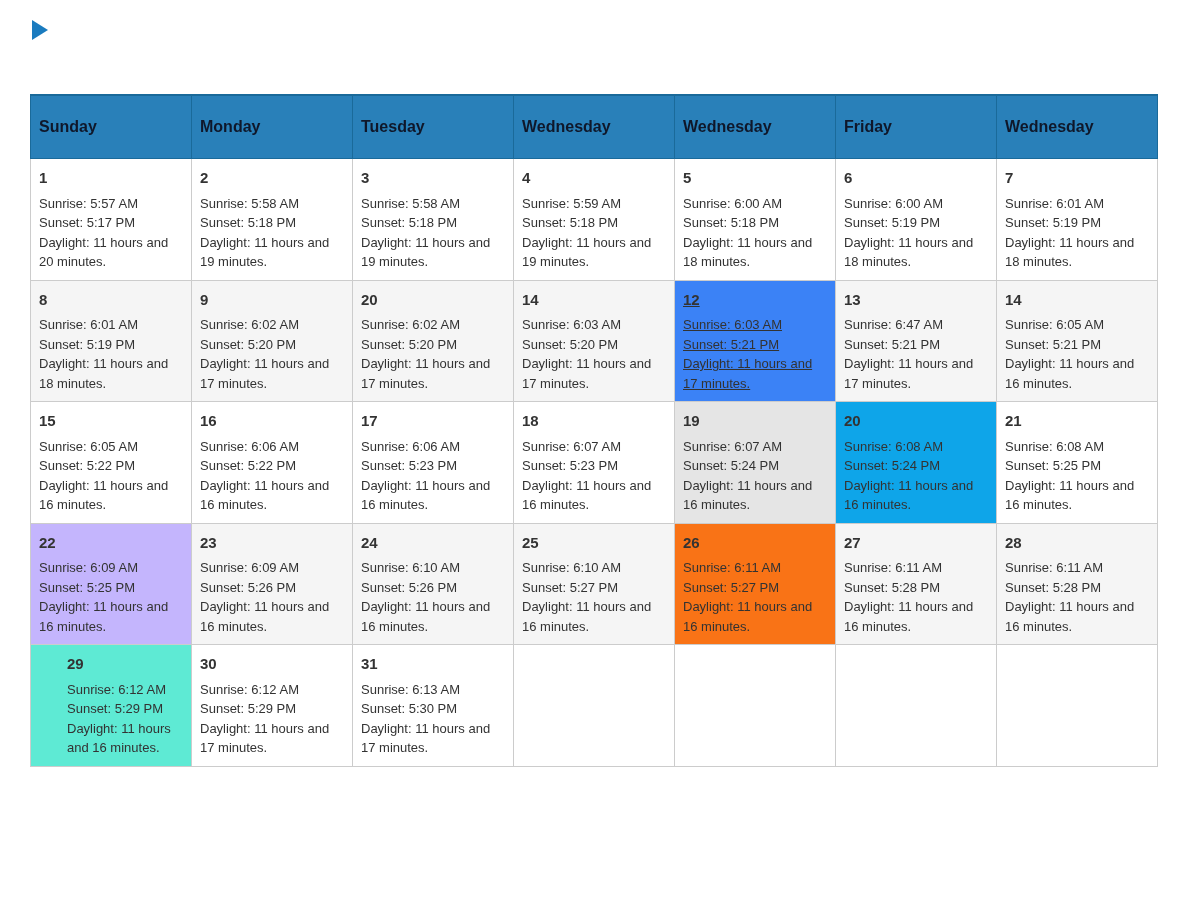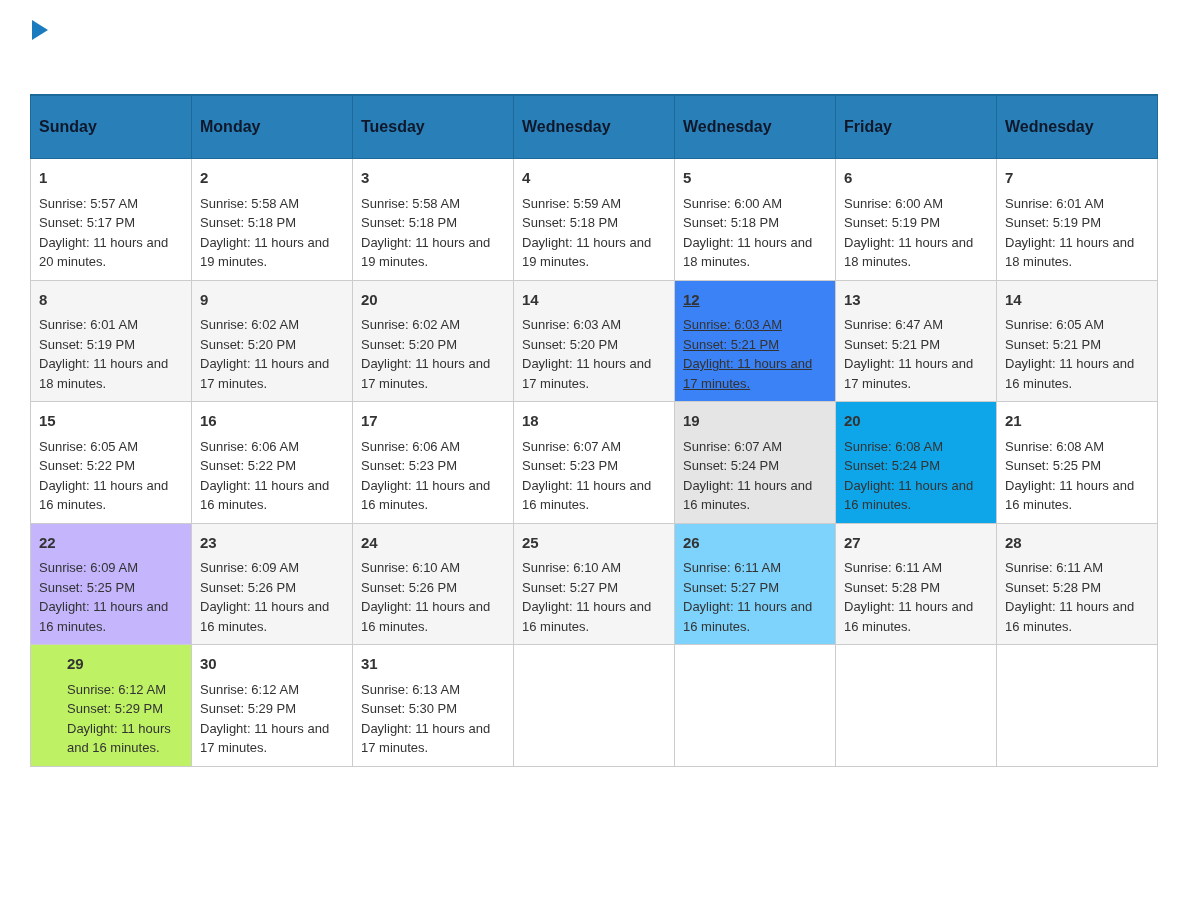--- a/index.html
+++ b/index.html
@@ -262,41 +262,41 @@
         <span>Sunrise: 6:10 AM</span><br>
         <span>Sunset: 5:26 PM</span><br>
         <span>Daylight: 11 hours and 16 minutes.</span>
       </td>
         <td style="background-color: rgb(245, 245, 245);">
         <span class="day-num">25</span>
         <span>Sunrise: 6:10 AM</span><br>
         <span>Sunset: 5:27 PM</span><br>
         <span>Daylight: 11 hours and 16 minutes.</span>
       </td>
-        <td style="background-color: #7dd3fc;">
+        <td style="background-color: #f97316;">
         <span class="day-num">26</span>
         <span>Sunrise: 6:11 AM</span><br>
         <span>Sunset: 5:27 PM</span><br>
         <span>Daylight: 11 hours and 16 minutes.</span>
       </td>
         <td style="background-color: rgb(245, 245, 245);">
         <span class="day-num">27</span>
         <span>Sunrise: 6:11 AM</span><br>
         <span>Sunset: 5:28 PM</span><br>
         <span>Daylight: 11 hours and 16 minutes.</span>
       </td>
         <td style="background-color: rgb(245, 245, 245); margin-top: 28px;">
         <span class="day-num">28</span>
         <span>Sunrise: 6:11 AM</span><br>
         <span>Sunset: 5:28 PM</span><br>
         <span>Daylight: 11 hours and 16 minutes.</span>
       </td>
       </tr>
       <tr>
-        <td style="background-color: #bef264; padding-left: 36px;">
+        <td style="background-color: #5eead4; padding-left: 36px;">
         <span class="day-num">29</span>
         <span>Sunrise: 6:12 AM</span><br>
         <span>Sunset: 5:29 PM</span><br>
         <span>Daylight: 11 hours and 16 minutes.</span>
       </td>
         <td style="background-color: rgb(255, 255, 255);">
         <span class="day-num">30</span>
         <span>Sunrise: 6:12 AM</span><br>
         <span>Sunset: 5:29 PM</span><br>
         <span>Daylight: 11 hours and 17 minutes.</span>

